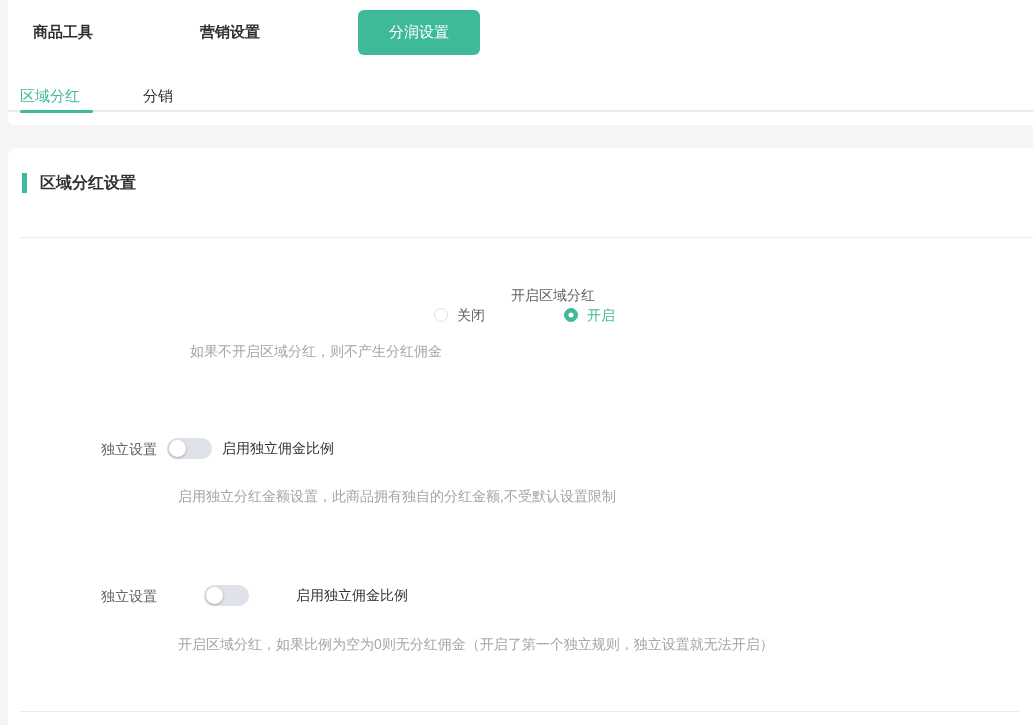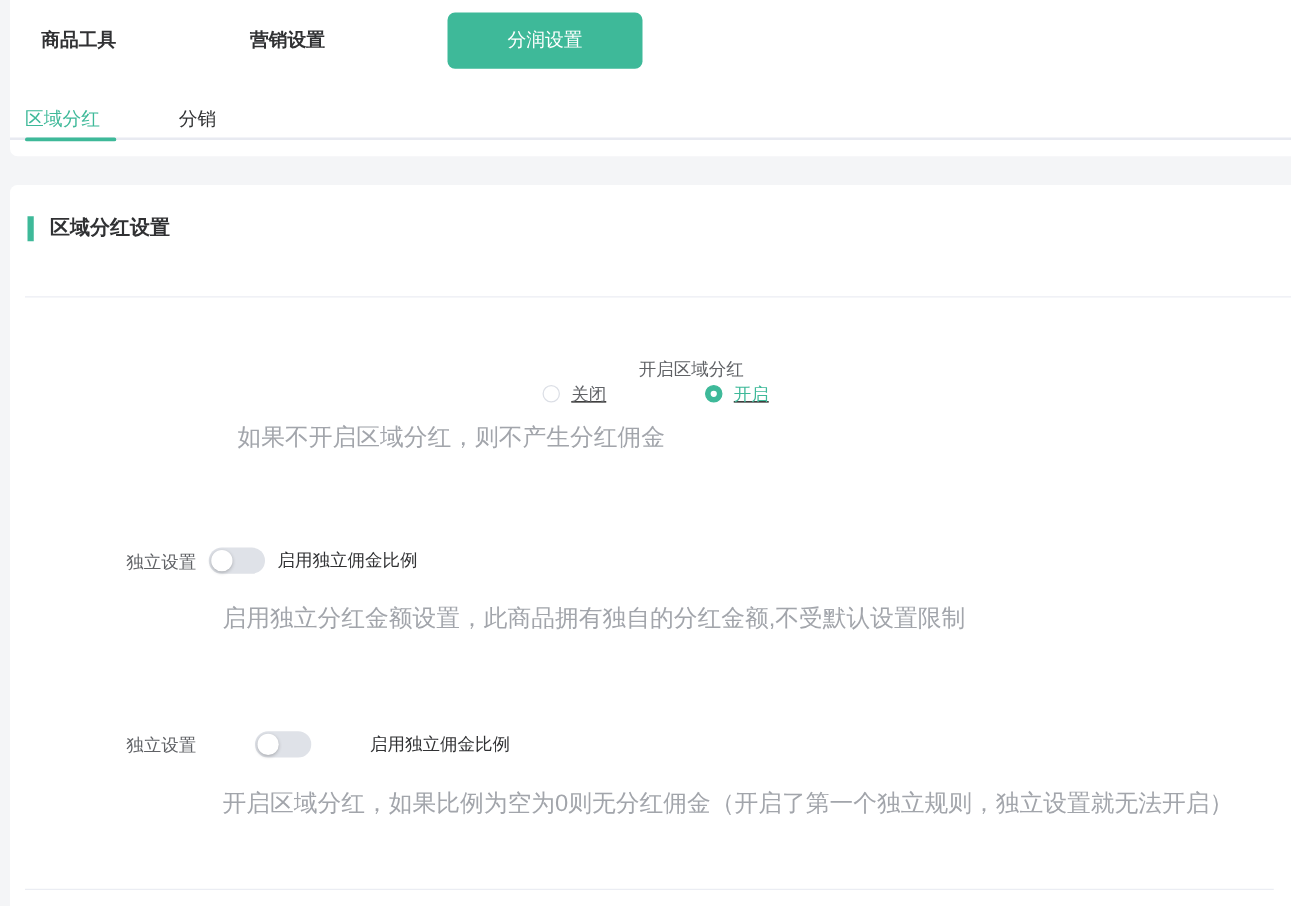--- a/index.html
+++ b/index.html
@@ -24,21 +24,21 @@
   }
   .top-tabs{display:flex;align-items:center;height:64px;padding-left:25px;}
   .top-tab{
     font-size:15px;font-weight:bold;color:var(--text-dark);
     cursor:pointer;white-space:nowrap;
   }
   .top-tab:nth-child(1){margin-right:107px;}
   .top-tab:nth-child(2){margin-right:98px;}
   .top-tab.active-pill{
     background:var(--green);color:#fff;font-weight:normal;
-    padding:13px 48px;border-radius:6px;margin-right:0;
+    padding:13px 31px;border-radius:6px;margin-right:0;
   }
   .sub-tabs{display:flex;margin-top:24px;padding-left:12px;position:relative;}
   .sub-tabs::after{
     content:"";position:absolute;left:0;right:0;bottom:0;height:2px;
     background:#e8eaf1;
   }
   .sub-tab{
     font-size:15px;color:var(--text-dark);line-height:15px;
     padding:0 13px 9px 0;margin-right:50px;position:relative;cursor:pointer;
     white-space:nowrap;
@@ -59,21 +59,21 @@
   .divider{height:1px;background:var(--divider);margin:44px 0 0 12px;}
   
   .form-row{display:flex;align-items:center;}
   .row-radio{margin-top:47px;height:20px;flex-direction:column;}
   .row-switch-1{margin-top:79px;height:21px;}
   .row-switch-2{margin-top:81px;height:21px;gap:37px;}
   .form-label{
     width:149px;text-align:right;font-size:14px;color:var(--text-label);
     flex:none;line-height:20px;
   }
-  .radio-group{display:flex;align-items:center;margin-left:8px;text-decoration:underline;}
+  .radio-group{display:flex;align-items:center;margin-left:8px;}
   .radio-item{display:flex;align-items:center;cursor:pointer;}
   .radio-item.first{margin-right:79px;}
   .radio-circle{
     width:14px;height:14px;border-radius:50%;
     border:1px solid #dcdfe6;background:#fff;flex:none;position:relative;
   }
   .radio-item.selected .radio-circle{
     background:var(--green);border-color:var(--green);
   }
   .radio-item.selected .radio-circle::after{
@@ -84,21 +84,21 @@
   .radio-item.selected .radio-label{color:var(--green);}
   .switch{
     width:45px;height:21px;border-radius:11px;background:#dfe2e8;
     margin-left:10px;position:relative;flex:none;cursor:pointer;
   }
   .switch::after{
     content:"";position:absolute;width:17px;height:17px;border-radius:50%;
     background:#fff;left:2px;top:2px;box-shadow:0 1px 3px rgba(0,0,0,.25);
   }
   .switch-label{margin-left:10px;font-size:14px;color:var(--text-dark);line-height:21px;}
-  .helper{font-size:19px;color:var(--text-helper);line-height:16px;}
+  .helper{font-size:14px;color:var(--text-helper);line-height:16px;}
   .helper-1{margin:38px 0 0 182px;}
   .helper-2{margin:29px 0 0 170px;}
   .helper-3{margin:30px 0 0 170px;}
   .bottom-divider{height:1px;background:var(--divider);margin:59px 14px 0 12px;}
 </style>
 </head>
 <body>
 
 <div class="tab-card">
   <div class="top-tabs">

